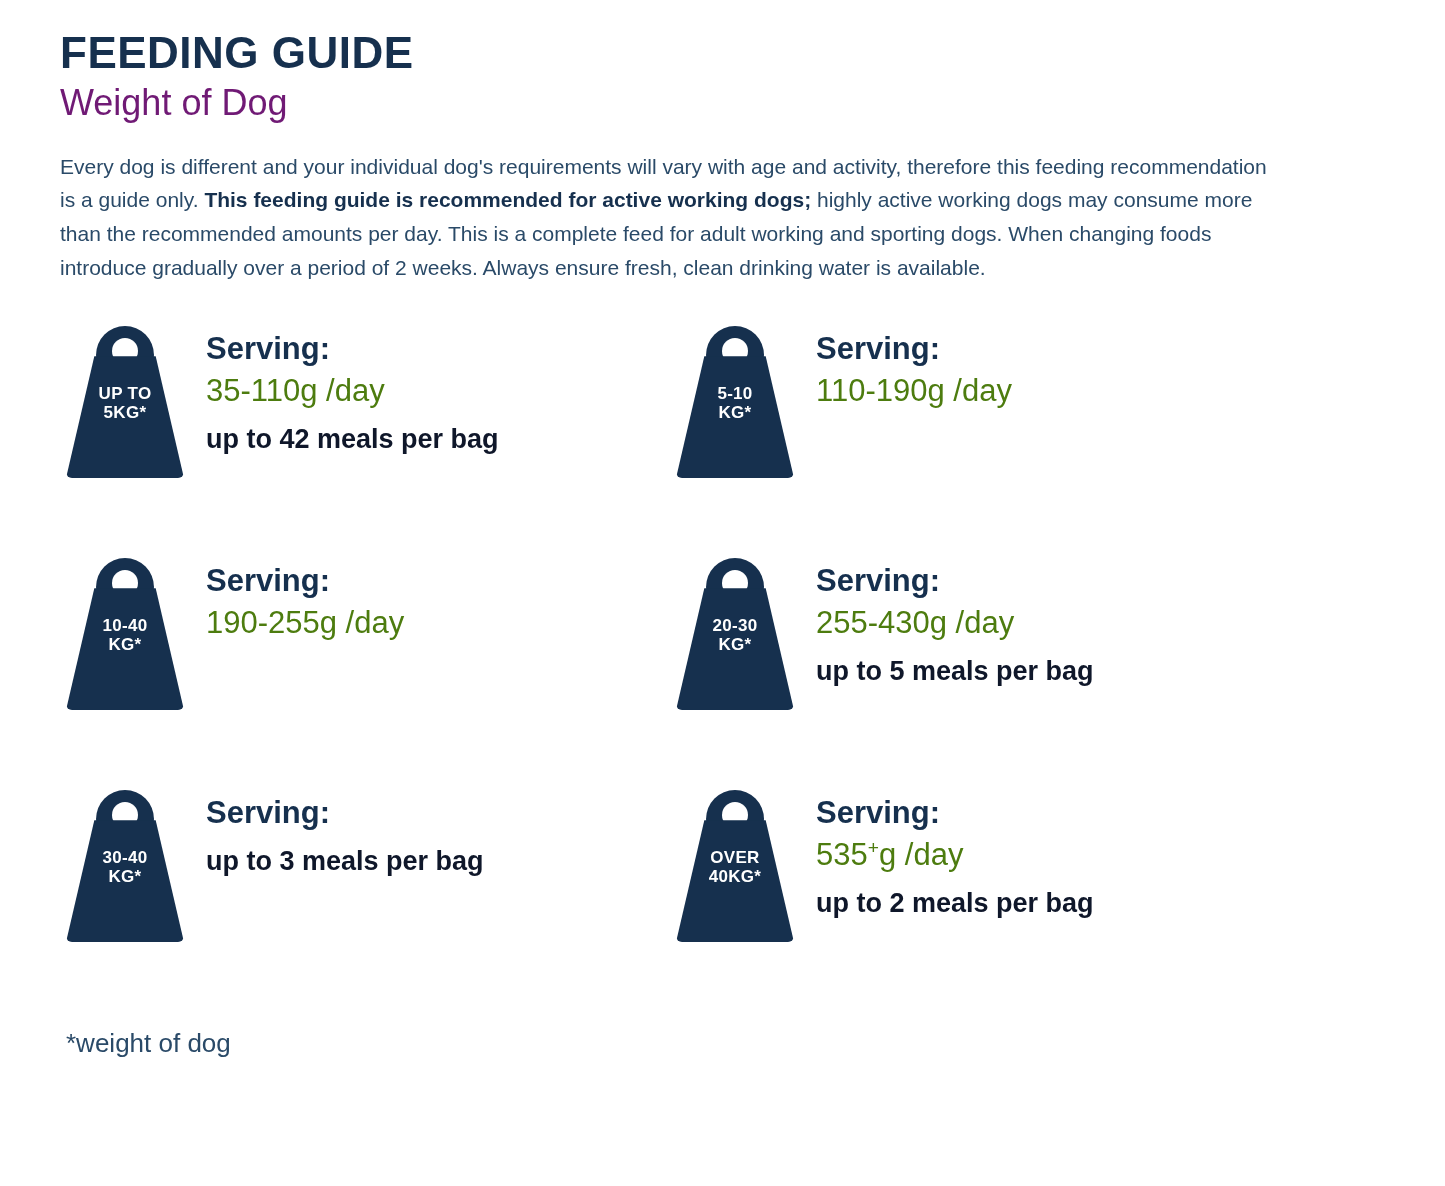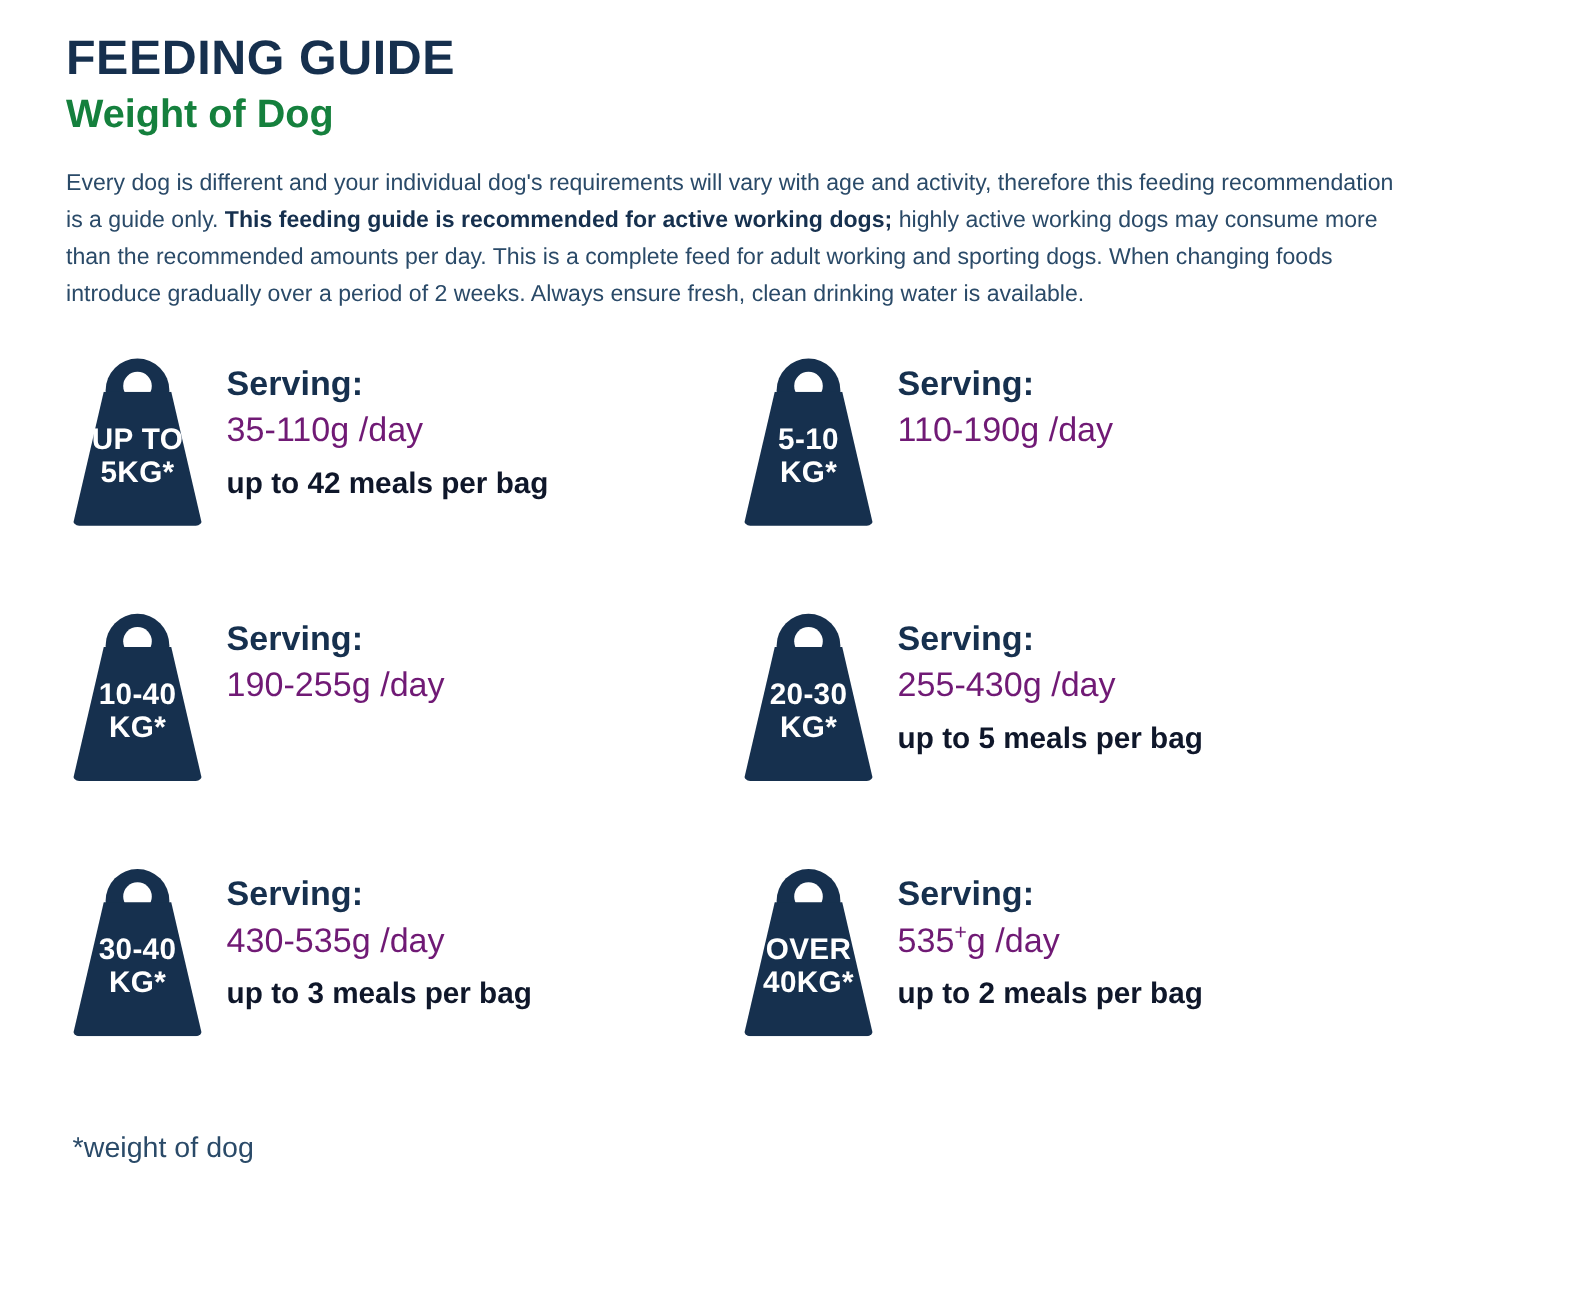--- a/index.html
+++ b/index.html
@@ -25,22 +25,22 @@
   .title {
     font-size: 44px;
     font-weight: bold;
     letter-spacing: 0.5px;
     color: #16304e;
     margin: 0 0 2px 0;
     line-height: 1.15;
   }
   .subtitle {
     font-size: 36px;
-    font-weight: bold;
-    color: #15803d;
+    font-weight: normal;
+    color: #701a75;
     margin: 0 0 26px 0;
     line-height: 1.2;
   }
   .intro {
     font-size: 21px;
     line-height: 1.6;
     color: #2a4a68;
     max-width: 1210px;
     margin: 0 0 34px 0;
   }
@@ -99,39 +99,39 @@
     clip-path: polygon(24% 0%, 76% 0%, 100% 100%, 0% 100%);
     border-radius: 6px;
   }
   .weight-icon .wlabel {
     position: absolute;
     left: 0;
     top: 60px;
     width: 118px;
     text-align: center;
     color: #ffffff;
-    font-size: 27px;
+    font-size: 17px;
     font-weight: bold;
     line-height: 1.12;
     letter-spacing: 0.3px;
     z-index: 2;
   }
   .info {
     padding-top: 6px;
   }
   .serving-label {
     font-size: 31px;
     font-weight: bold;
     color: #16304e;
     line-height: 1.25;
   }
   .serving-amount {
     font-size: 31px;
     font-weight: normal;
-    color: #701a75;
+    color: #4d7c0f;
     line-height: 1.3;
     margin-top: 2px;
   }
   .meals {
     font-size: 27px;
     font-weight: bold;
     color: #0f172a;
     margin-top: 12px;
     line-height: 1.25;
   }
@@ -224,21 +224,20 @@
       <div class="weight-icon">
         <div class="knob"></div>
         <div class="body"></div>
         <div class="wlabel">
           <div>30-40</div>
           <div>KG*</div>
         </div>
       </div>
       <div class="info">
         <div class="serving-label">Serving:</div>
-        <div class="serving-amount">430-535g /day</div>
         <div class="meals">up to 3 meals per bag</div>
       </div>
     </div>
 
     <div class="cell">
       <div class="weight-icon">
         <div class="knob"></div>
         <div class="body"></div>
         <div class="wlabel">
           <div>OVER</div>

